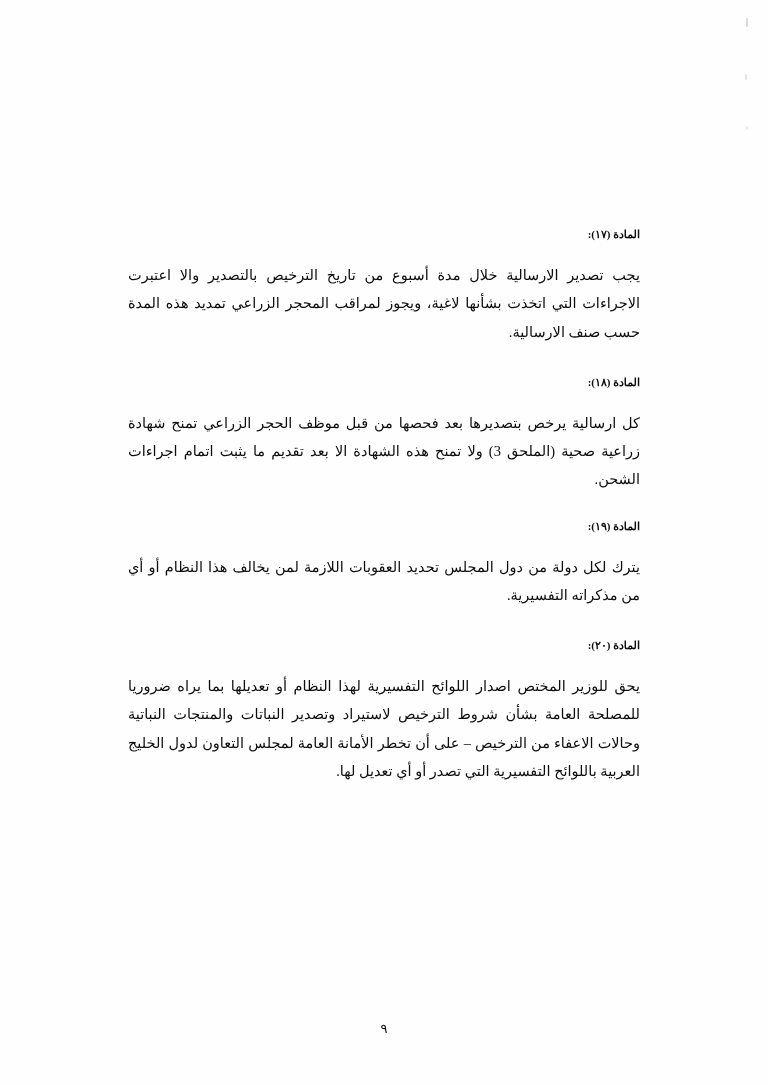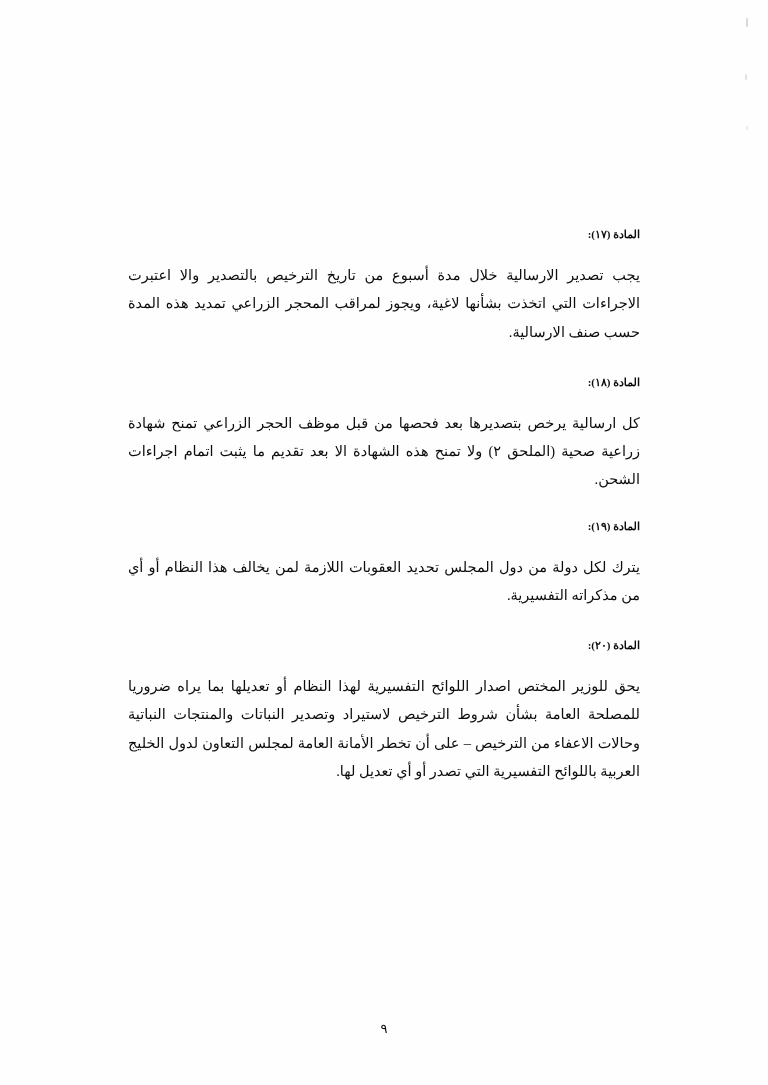--- a/index.html
+++ b/index.html
@@ -81,21 +81,21 @@
 
   <div class="content">
 
     <section class="article art-17 gap-17">
       <h2 class="article-heading">المادة (١٧):</h2>
       <p class="article-body">يجب تصدير الارسالية خلال مدة أسبوع من تاريخ الترخيص بالتصدير والا اعتبرت الاجراءات التي اتخذت بشأنها لاغية، ويجوز لمراقب المحجر الزراعي تمديد هذه المدة حسب صنف الارسالية.</p>
     </section>
 
     <section class="article art-18 gap-18">
       <h2 class="article-heading">المادة (١٨):</h2>
-      <p class="article-body">كل ارسالية يرخص بتصديرها بعد فحصها من قبل موظف الحجر الزراعي تمنح شهادة زراعية صحية (الملحق ٢) ولا تمنح هذه الشهادة الا بعد تقديم ما يثبت اتمام اجراءات الشحن.</p>
+      <p class="article-body">كل ارسالية يرخص بتصديرها بعد فحصها من قبل موظف الحجر الزراعي تمنح شهادة زراعية صحية (الملحق 3) ولا تمنح هذه الشهادة الا بعد تقديم ما يثبت اتمام اجراءات الشحن.</p>
     </section>
 
     <section class="article art-19 gap-19">
       <h2 class="article-heading">المادة (١٩):</h2>
       <p class="article-body">يترك لكل دولة من دول المجلس تحديد العقوبات اللازمة لمن يخالف هذا النظام أو أي من مذكراته التفسيرية.</p>
     </section>
 
     <section class="article art-20">
       <h2 class="article-heading">المادة (٢٠):</h2>
       <p class="article-body">يحق للوزير المختص اصدار اللوائح التفسيرية لهذا النظام أو تعديلها بما يراه ضروريا للمصلحة العامة بشأن شروط الترخيص لاستيراد وتصدير النباتات والمنتجات النباتية وحالات الاعفاء من الترخيص – على أن تخطر الأمانة العامة لمجلس التعاون لدول الخليج العربية باللوائح التفسيرية التي تصدر أو أي تعديل لها.</p>

